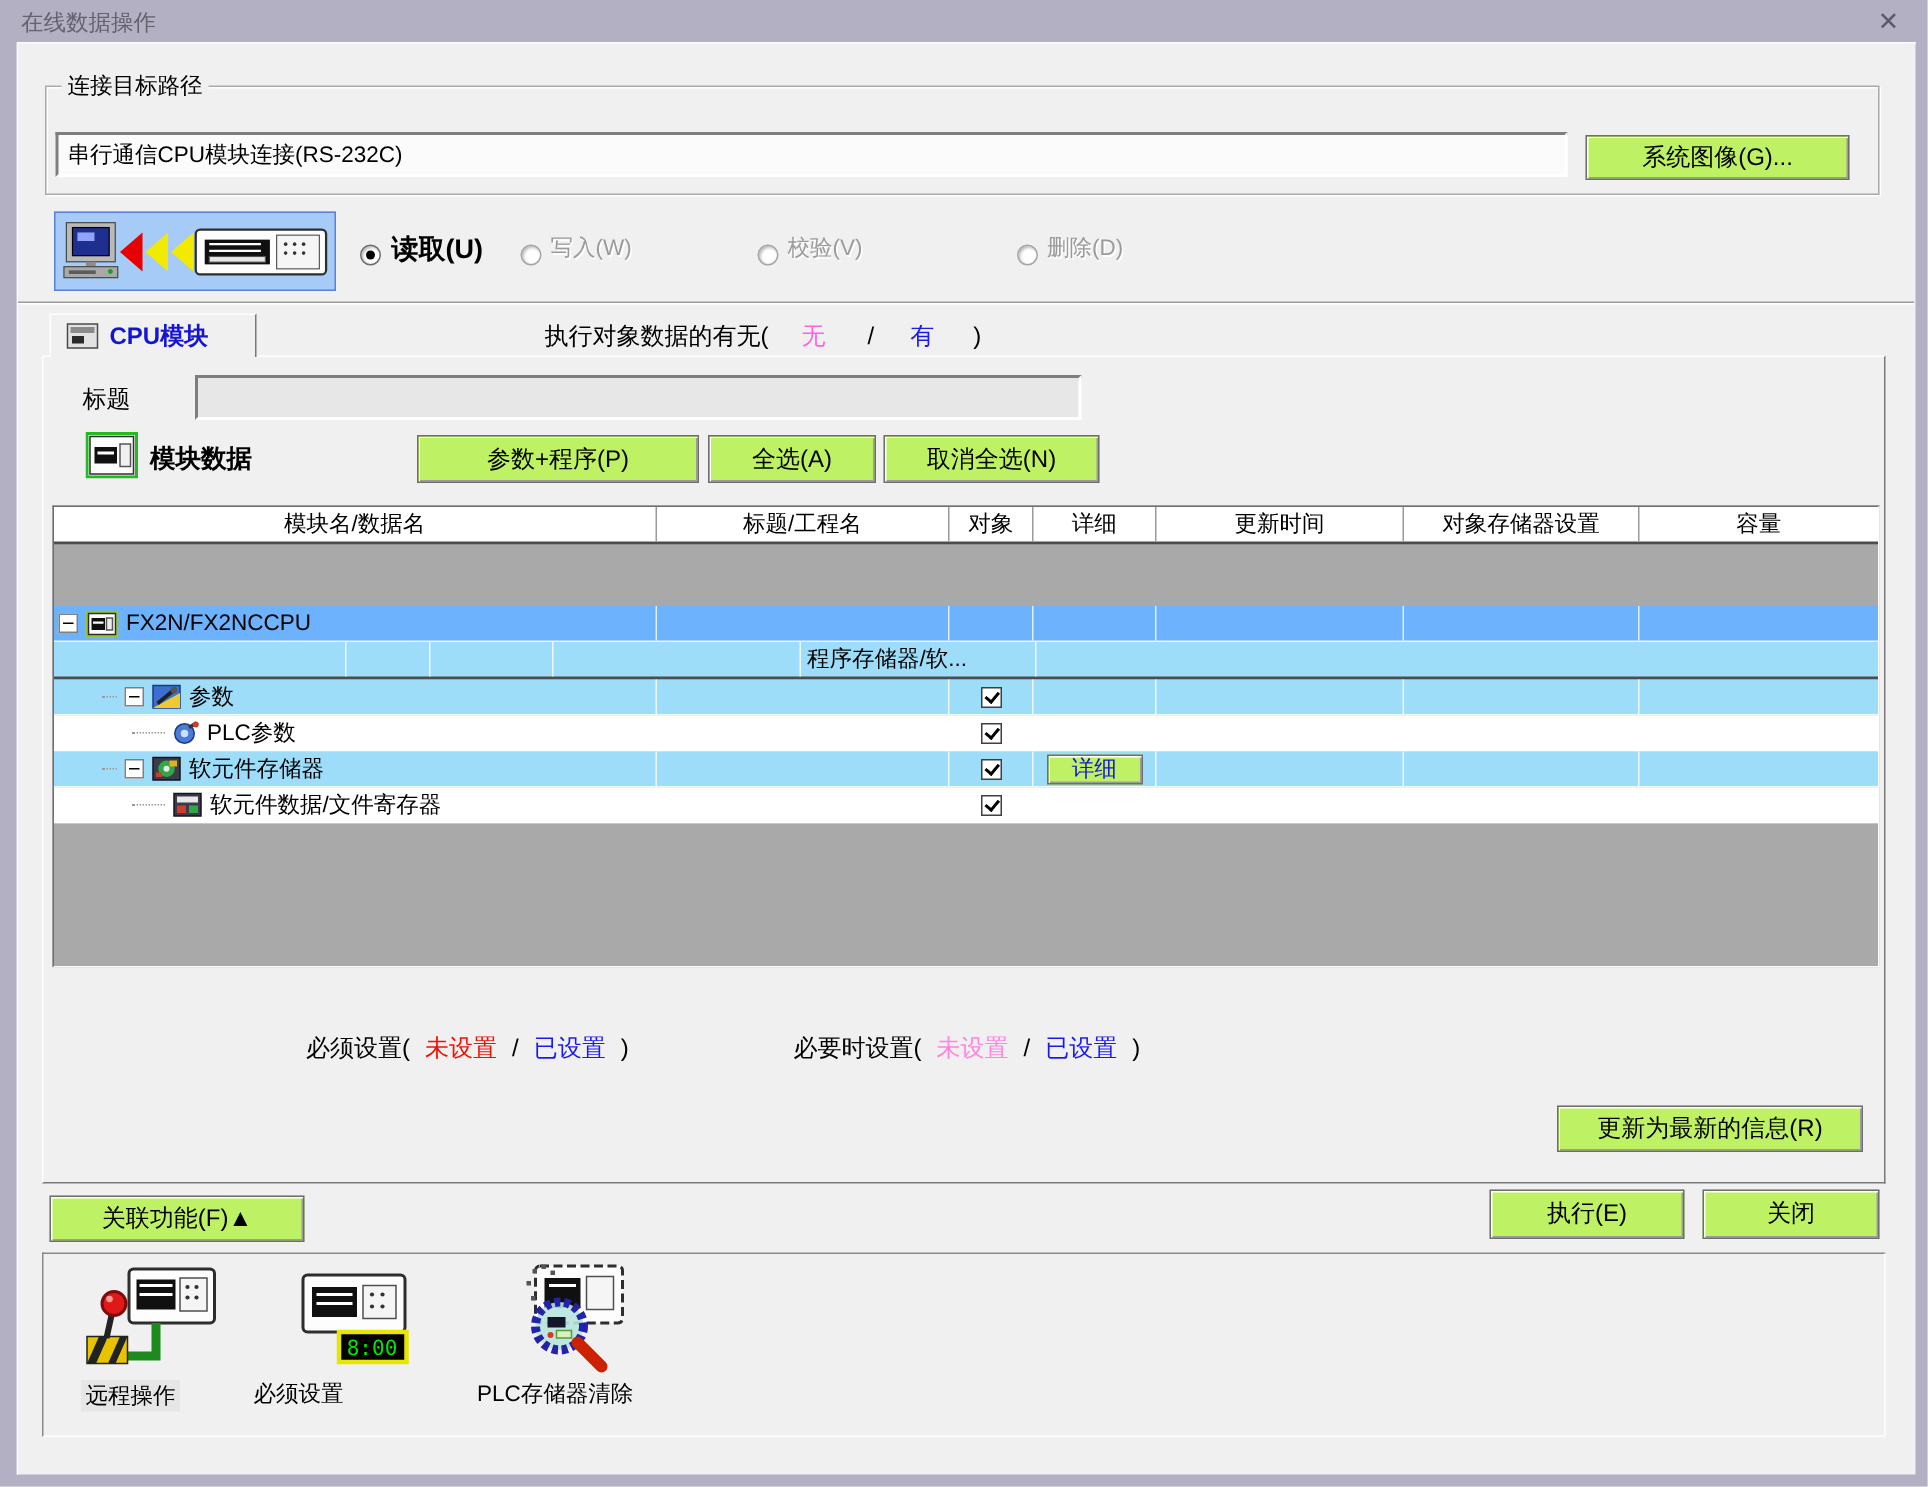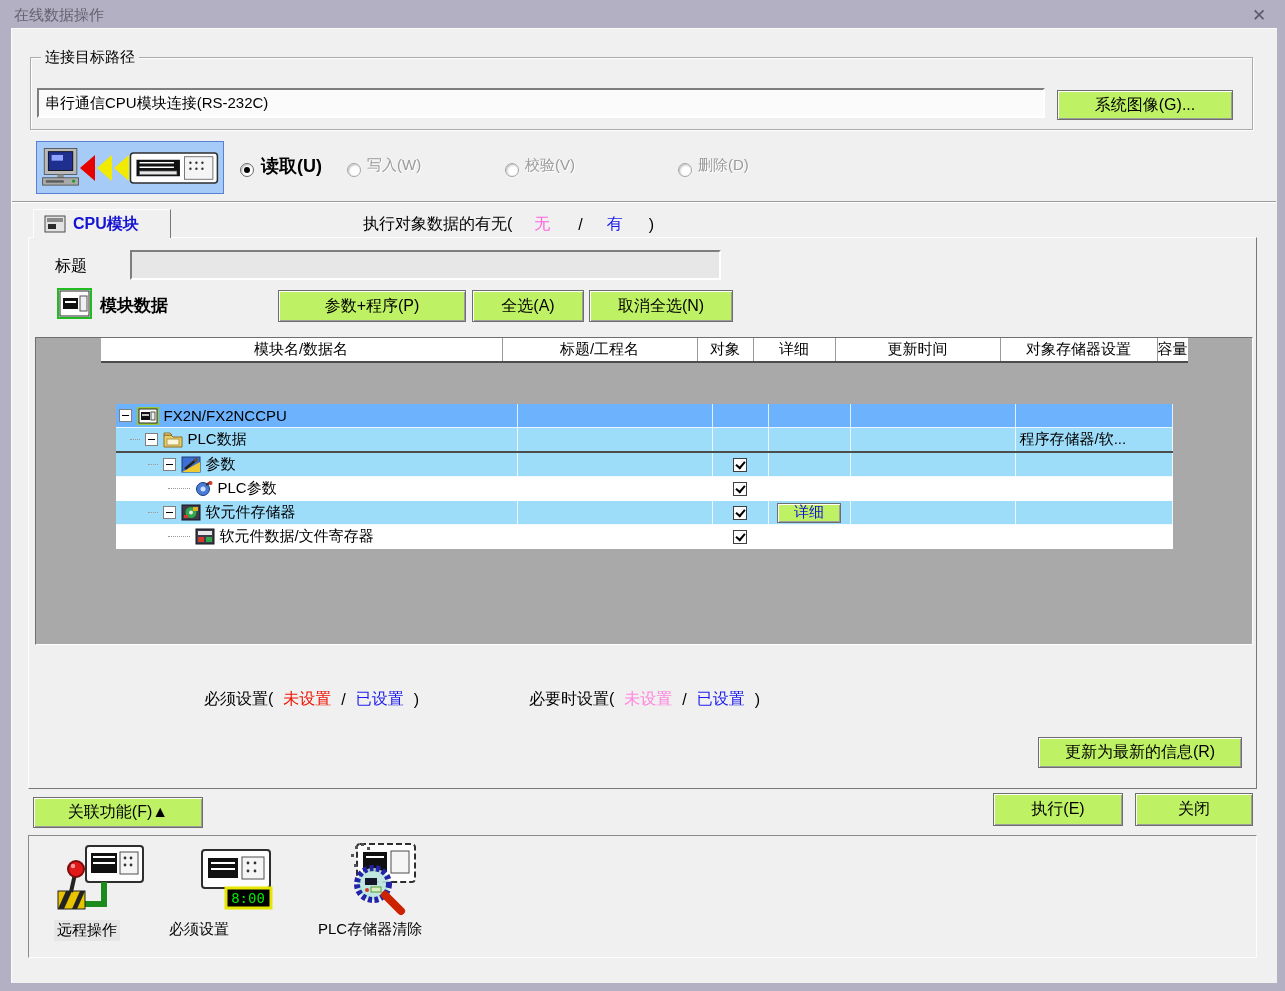--- a/index.html
+++ b/index.html
@@ -54,21 +54,21 @@
   .red{color:#ee1100;}
   .lpink{color:#ff85de;}
   .fieldlabel{font-size:16px;}
   .input{box-sizing:border-box;border-style:solid;border-width:2px;border-color:#7e7e7e #ffffff #ffffff #7e7e7e;
     font-size:15px;display:flex;align-items:center;padding:0 6px;text-align:right;}
   .input.ro{background:#fbfbfb;}
   .input.dis{background:#e7e7e7;}
   .sectlabel{font-size:17px;font-weight:bold;}
   
   .tbl{border-style:solid;border-width:1px;border-color:#6f6f6f #fdfdfd #fdfdfd #6f6f6f;
-    box-sizing:border-box;background:#a9a9a9;display:flex;flex-direction:column;align-items:center;}
+    box-sizing:border-box;background:#a9a9a9;display:flex;flex-direction:column;}
   .trow{display:flex;height:23px;flex:none;}
   .thead{background:#fff;border-bottom:2px solid #4c4c4c;height:23px;}
   .thead .tcell{display:flex;align-items:center;justify-content:center;font-size:15px;
     border-right:1px solid #9a9a9a;box-sizing:border-box;}
   .tcell{box-sizing:border-box;}
   .brow .tcell{border-right:1px solid rgba(255,255,255,.8);display:flex;align-items:center;}
   .brow{border-bottom:1px solid rgba(255,255,255,.85);}
   .brow.sep{border-bottom:2px solid #4c4c4c;}
   .r-sel{background:#6cb2fc;margin-top:41px;}
   .r-band{background:#9eddfa;}
@@ -234,32 +234,20 @@
         </div>
       <div class="tcell c1"></div>
         <div class="tcell c2"></div>
         <div class="tcell c3"></div>
       <div class="tcell c4"></div>
         <div class="tcell c5"></div>
         <div class="tcell c6"></div>
     </div>
 
     <div class="trow brow sep r-band">
-      <div class="tcell c0">
-          <div class="treecell" style="padding-left:14px;">
-        <span class="dotlead" style="width:10px;"></span>
-        <div class="expander"></div>
-        <svg width="20" height="17" viewBox="0 0 20 17">
-          <path d="M1 4 L8 4 L10 6 L19 6 L19 16 L1 16 Z" fill="#e9cd6a" stroke="#8a6d1f"></path>
-          <path d="M1 4 L1 2 L7 2 L9 4 Z" fill="#f3e09a" stroke="#8a6d1f"></path>
-          <rect x="4" y="8" width="12" height="6" fill="#fdf6d8" stroke="#b09a4a"></rect>
-        </svg>
-        <span>PLC数据</span>
-      </div>
-        </div>
       <div class="tcell c1"></div>
         <div class="tcell c2"></div>
         <div class="tcell c3"></div>
       <div class="tcell c4"></div>
       <div class="tcell c5">
           <span class="memtext">程序存储器/软...</span>
         </div>
       <div class="tcell c6"></div>
     </div>
 

